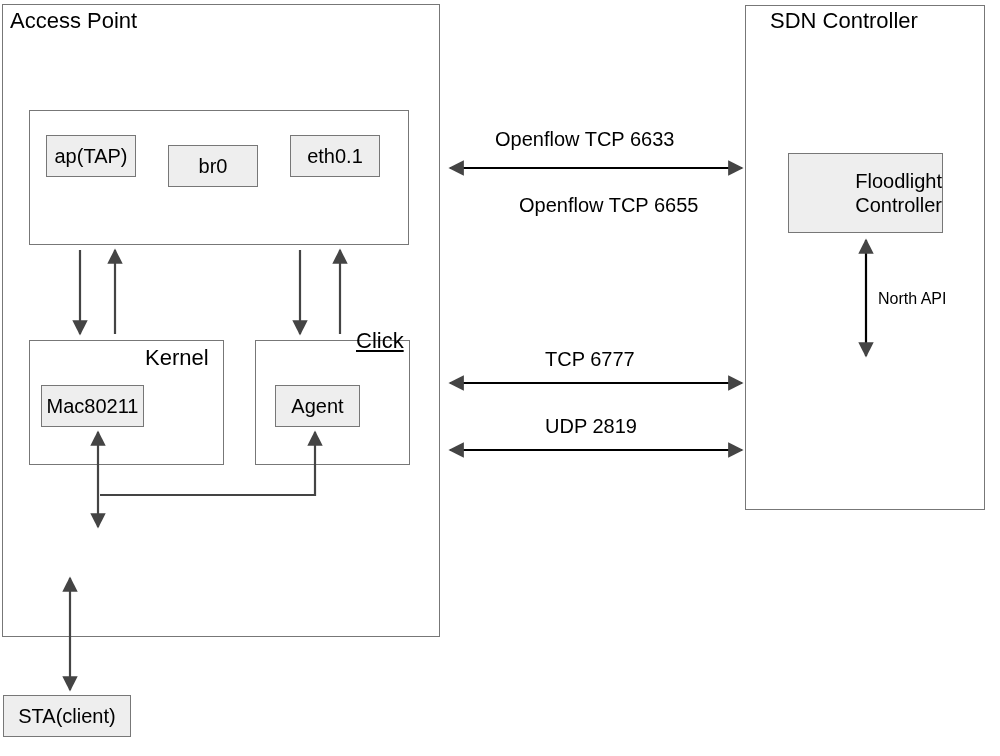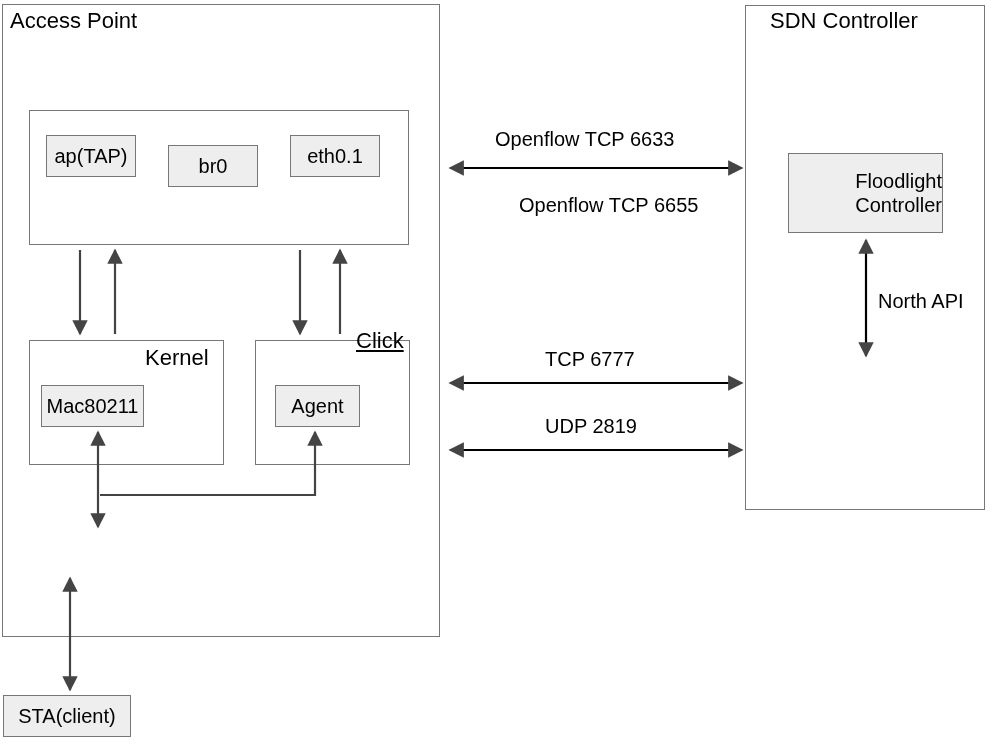--- a/index.html
+++ b/index.html
@@ -82,21 +82,21 @@
       <span>STA(client)</span>
     </div>
 
 <div class="box" style="left:745px; top:5px; width:240px; height:505px;"></div>
 <div class="label" style="left:770px; top:8px; font-size:22px;">SDN Controller</div>
 
 <div class="chip" style="left:788px; top:153px; width:155px; height:80px;">
       <span style="white-space:normal;">Floodlight Controller</span>
     </div>
 
-<div class="label" style="left:878px; top:290px; font-size:20px;">North API</div>
+<div class="label" style="left:878px; top:290px; font-size:16px;">North API</div>
 
 <div class="label" style="left:495px; top:128px; font-size:20px;">Openflow TCP 6633</div>
 <div class="label" style="left:495px; top:194px; font-size:20px;margin-left:24px;">Openflow TCP 6655</div>
 <div class="label" style="left:545px; top:348px; font-size:20px;">TCP 6777</div>
 <div class="label" style="left:545px; top:415px; font-size:20px;">UDP 2819</div>
 
 <svg class="arrows">
   <defs>
     <marker id="ah" viewBox="0 0 10 10" refX="9" refY="5" markerWidth="7" markerHeight="7" orient="auto-start-reverse">
       <path d="M 0 0 L 10 5 L 0 10 z" fill="#444"></path>

